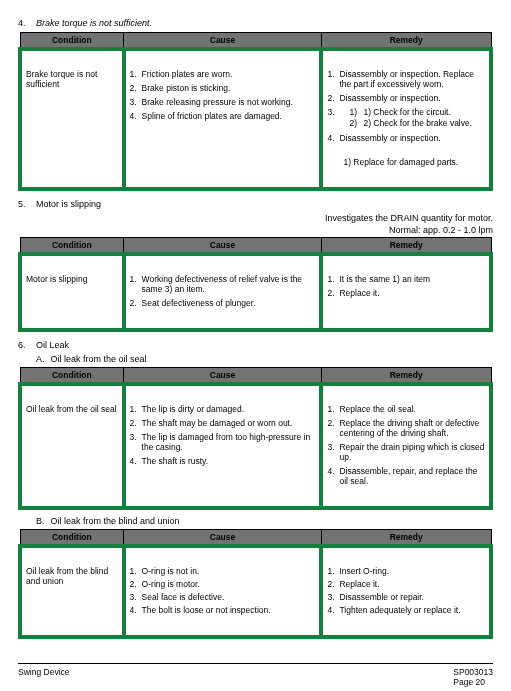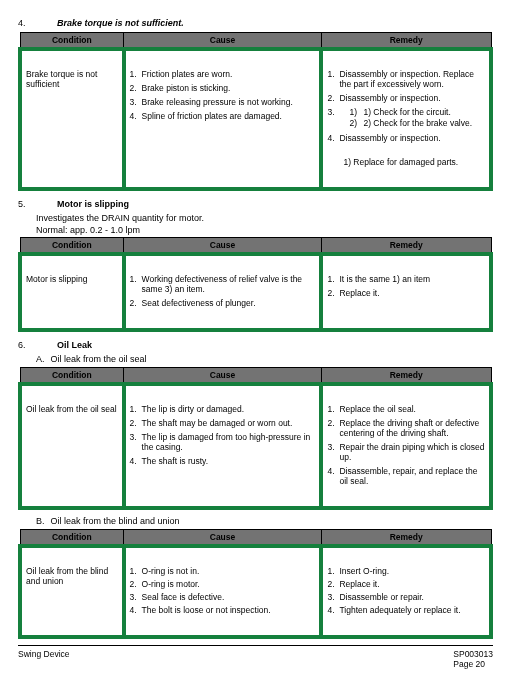--- a/index.html
+++ b/index.html
@@ -19,27 +19,27 @@
       margin-bottom: 4px;
       margin-top: 8px;
     }
     .section-num {
       font-size: 9px;
       margin-right: 4px;
       min-width: 14px;
     }
     .section-title {
       font-size: 9px;
-      font-weight: bold;
-      margin-left: 21px;
+      font-weight: normal;
     }
     .section-desc {
       font-size: 9px;
       margin-left: 18px;
       margin-bottom: 2px;
+      text-align: right;
     }
     .sub-header {
       display: flex;
       align-items: flex-start;
       margin: 4px 0 3px 18px;
     }
     .sub-letter {
       font-size: 9px;
       margin-right: 6px;
     }
@@ -88,21 +88,21 @@
       font-size: 8.5px;
     }
     .sub-item {
       display: flex;
       align-items: flex-start;
       margin-left: 10px;
       margin-bottom: 1px;
     }
     .footer {
       position: absolute;
-      bottom: 22px;
+      bottom: 4px;
       left: 18px;
       right: 18px;
       display: flex;
       justify-content: space-between;
       border-top: 1px solid #000;
       padding-top: 3px;
     }
     .footer-left, .footer-right {
       font-size: 8.5px;
     }

